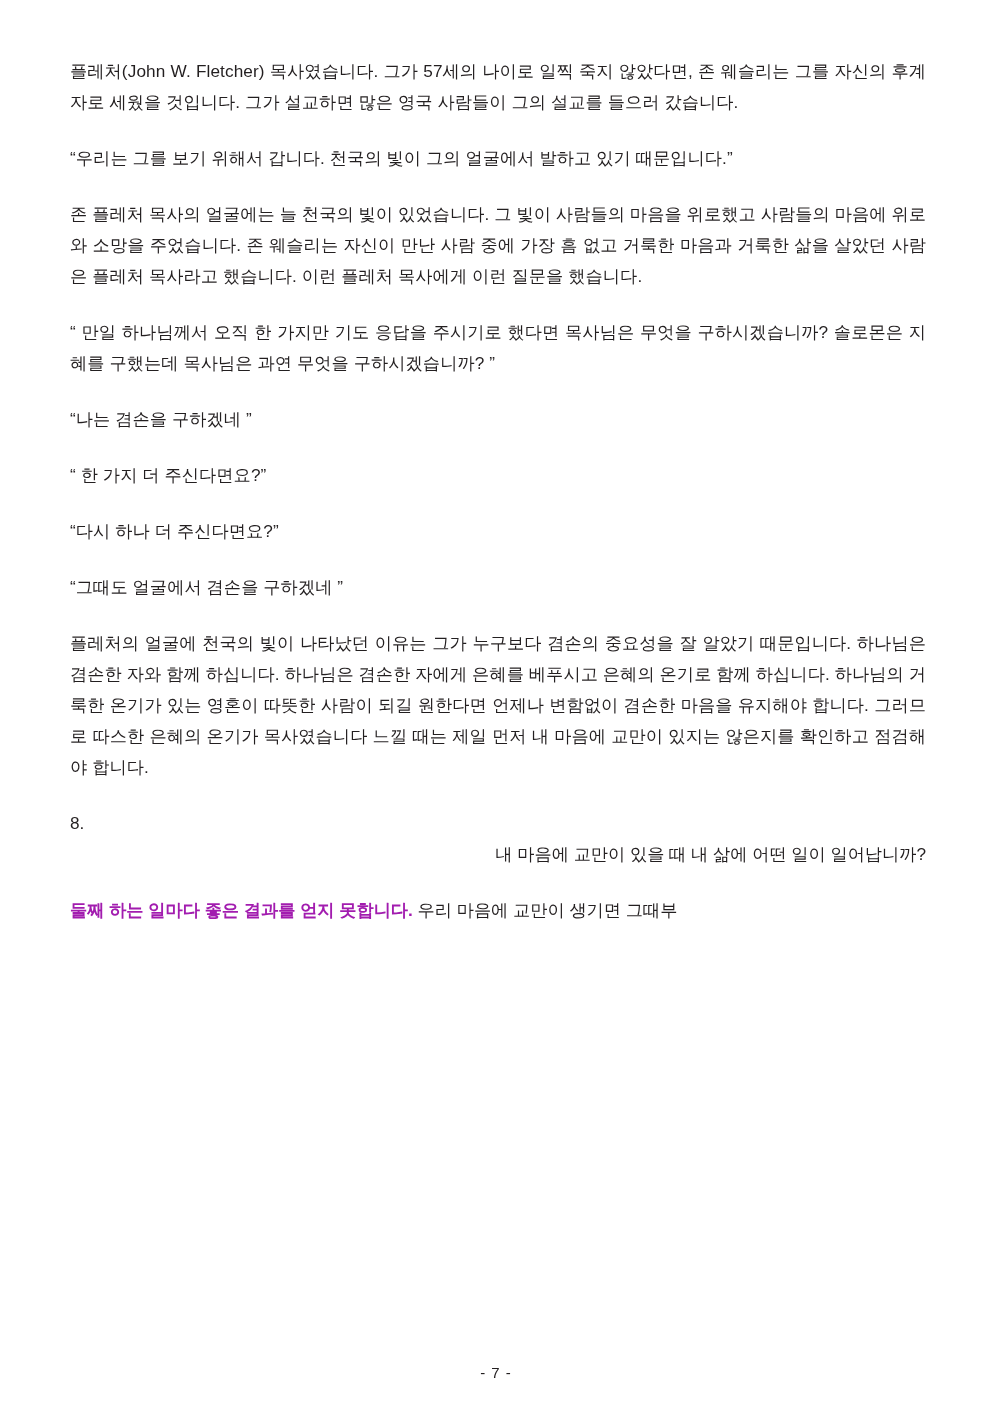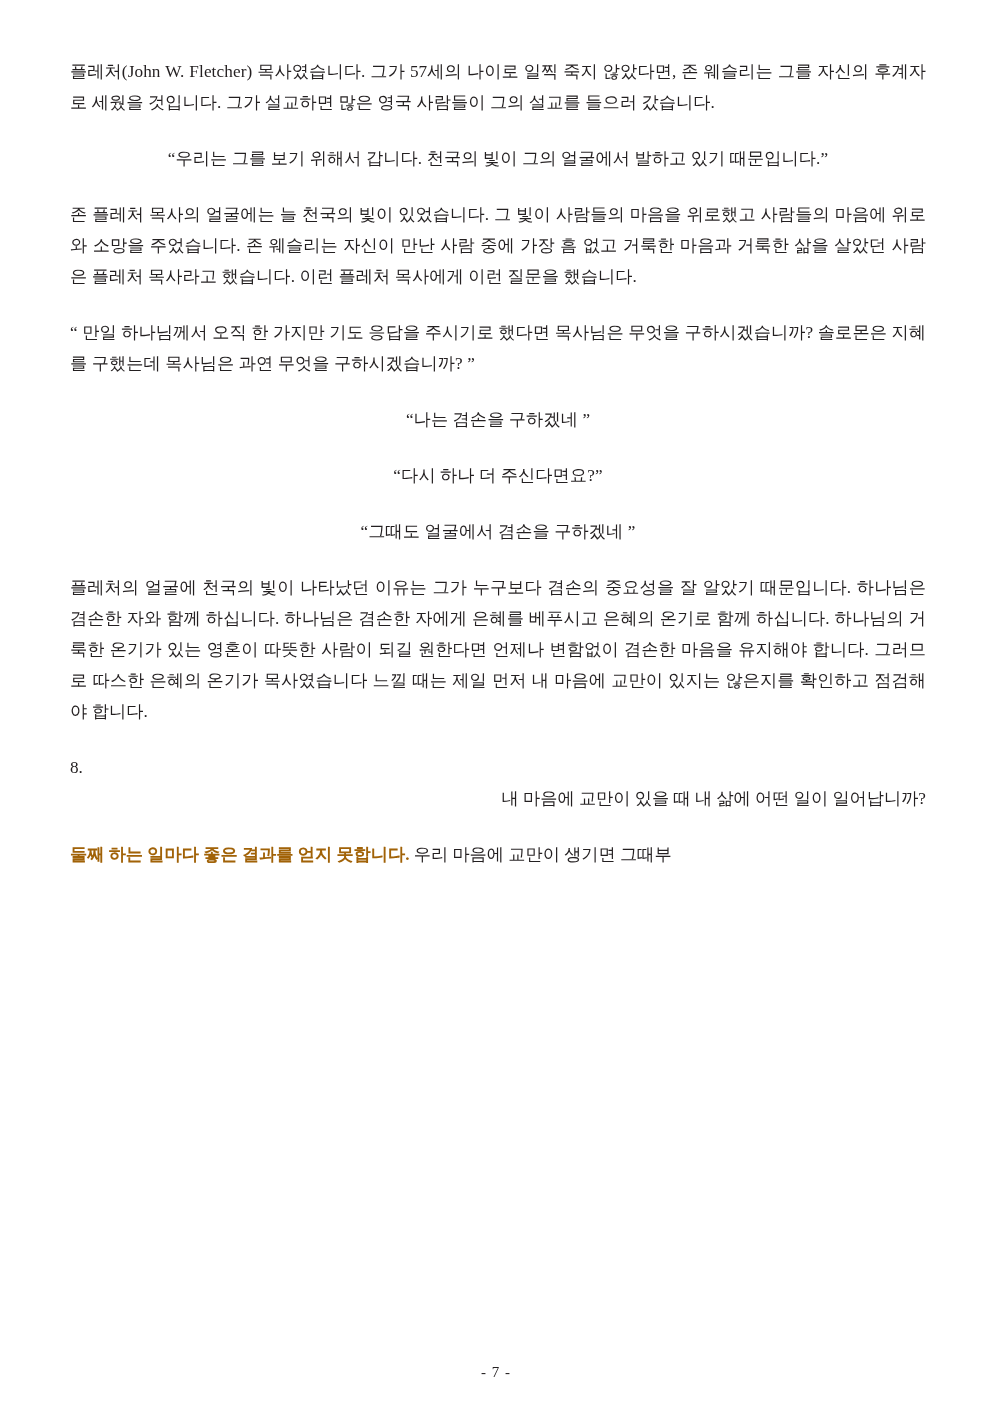--- a/index.html
+++ b/index.html
@@ -12,39 +12,38 @@
     height: 1403px;
     font-family: "Liberation Sans", sans-serif;
     color: #231f20;
   }
   .page {
     position: relative;
     width: 992px;
     height: 1403px;
     box-sizing: border-box;
     padding: 56px 68px 0 70px;
-    font-family: Liberation Serif, serif;
   }
   .doc-body {
     width: 856px;
   }
   p.para {
     margin: 0 0 25px 0;
     font-size: 17.2px;
     line-height: 31px;
     text-align: justify;
     text-justify: inter-character;
     color: #231f20;
     letter-spacing: 0.1px;
   }
   p.para:last-child {
     margin-bottom: 0;
   }
   p.single {
-    text-align: center;
+    text-align: left;
   }
   .q-number {
     margin: 0 0 0 0;
     font-size: 17.2px;
     line-height: 31px;
     text-align: left;
   }
   .q-text {
     margin: 0 0 25px 0;
     font-size: 17.2px;
@@ -77,25 +76,26 @@
 <body>
 
 <div class="page">
   <div class="doc-body">
 
     <p class="para">플레처(John W. Fletcher) 목사였습니다. 그가 57세의 나이로 일찍 죽지 않았다면, 존 웨슬리는 그를 자신의 후계자로 세웠을 것입니다. 그가 설교하면 많은 영국 사람들이 그의 설교를 들으러 갔습니다.</p>
     <p class="para single">“우리는 그를 보기 위해서 갑니다. 천국의 빛이 그의 얼굴에서 발하고 있기 때문입니다.”</p>
     <p class="para">존 플레처 목사의 얼굴에는 늘 천국의 빛이 있었습니다. 그 빛이 사람들의 마음을 위로했고 사람들의 마음에 위로와 소망을 주었습니다. 존 웨슬리는 자신이 만난 사람 중에 가장 흠 없고 거룩한 마음과 거룩한 삶을 살았던 사람은 플레처 목사라고 했습니다. 이런 플레처 목사에게 이런 질문을 했습니다.</p>
     <p class="para">“ 만일 하나님께서 오직 한 가지만 기도 응답을 주시기로 했다면 목사님은 무엇을 구하시겠습니까? 솔로몬은 지혜를 구했는데 목사님은 과연 무엇을 구하시겠습니까? ”</p>
     <p class="para single">“나는 겸손을 구하겠네 ”</p>
+    <p class="para single">“ 한 가지 더 주신다면요?”</p>
     <p class="para single">“다시 하나 더 주신다면요?”</p>
     <p class="para single">“그때도 얼굴에서 겸손을 구하겠네 ”</p>
     <p class="para">플레처의 얼굴에 천국의 빛이 나타났던 이유는 그가 누구보다 겸손의 중요성을 잘 알았기 때문입니다. 하나님은 겸손한 자와 함께 하십니다. 하나님은 겸손한 자에게 은혜를 베푸시고 은혜의 온기로 함께 하십니다. 하나님의 거룩한 온기가 있는 영혼이 따뜻한 사람이 되길 원한다면 언제나 변함없이 겸손한 마음을 유지해야 합니다. 그러므로 따스한 은혜의 온기가 목사였습니다 느낄 때는 제일 먼저 내 마음에 교만이 있지는 않은지를 확인하고 점검해야 합니다.</p>
 
     <p class="q-number">8.</p>
     <p class="q-text">내 마음에 교만이 있을 때 내 삶에 어떤 일이 일어납니까?</p>
 
-    <p class="final-para"><span class="highlight" style="color: #a16207;">둘째 하는 일마다 좋은 결과를 얻지 못합니다.</span><span> 우리 마음에 교만이 생기면 그때부</span></p>
+    <p class="final-para"><span class="highlight" style="color: #a21caf;">둘째 하는 일마다 좋은 결과를 얻지 못합니다.</span><span> 우리 마음에 교만이 생기면 그때부</span></p>
 
   </div>
 
   <div class="page-number">- 7 -</div>
 </div>
 
 </body></html>

